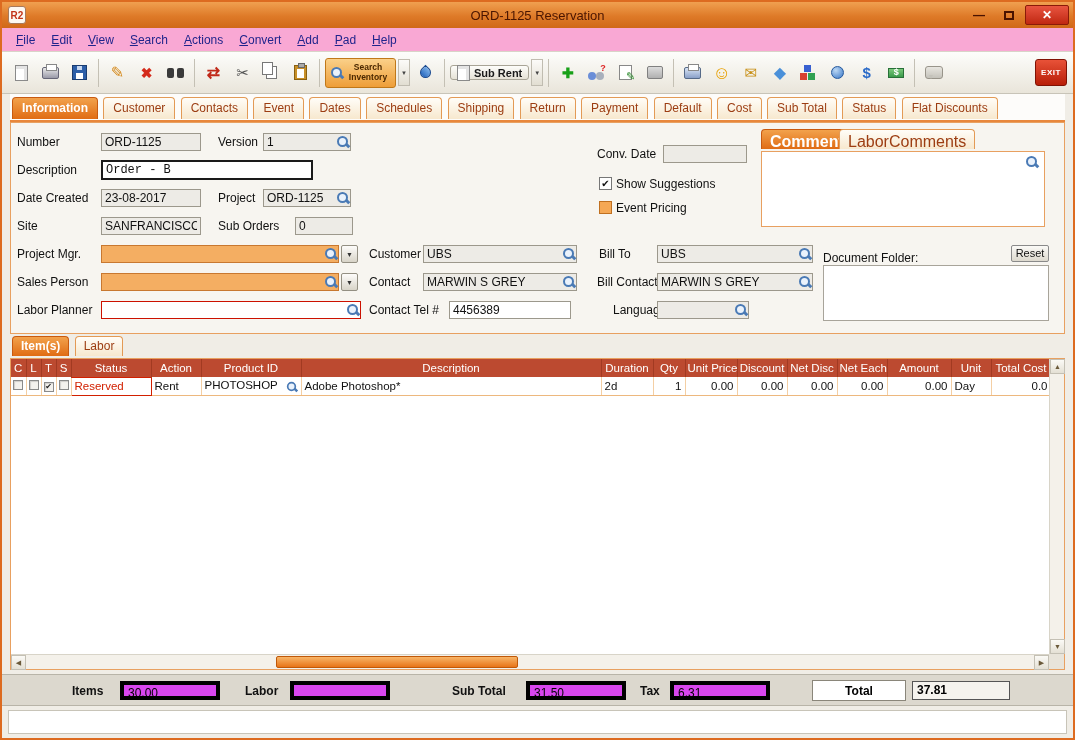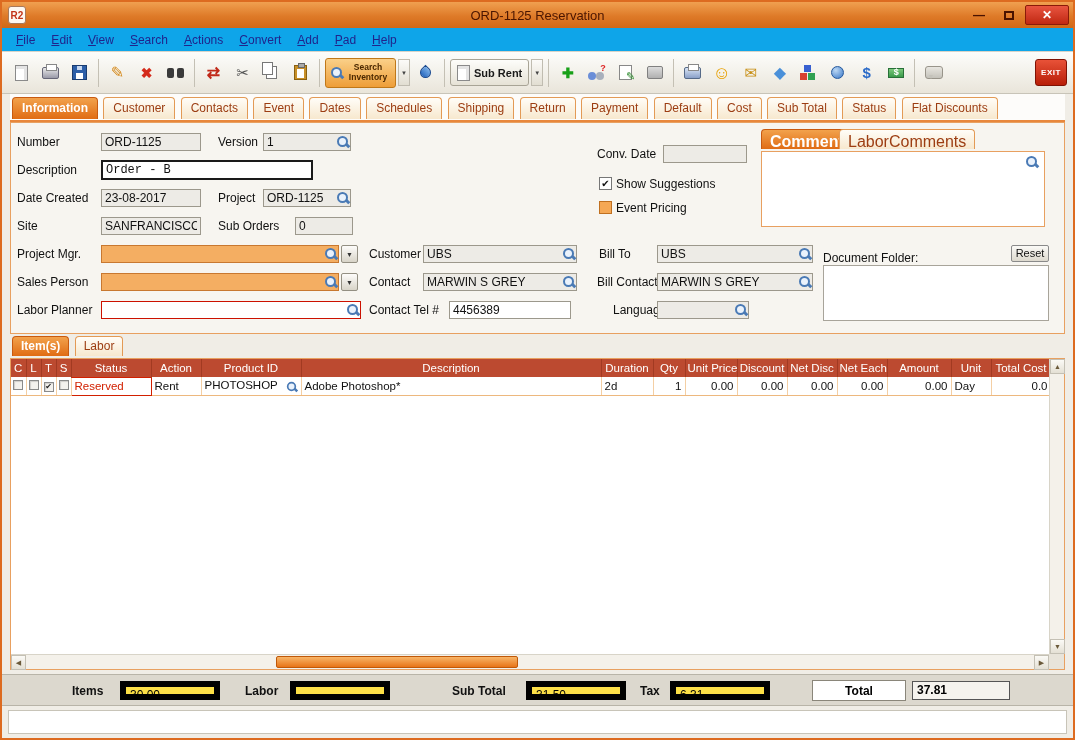--- a/index.html
+++ b/index.html
@@ -17,21 +17,21 @@
   .title { position:absolute; left:0; right:0; text-align:center; color:#4A1500; font-size:13px; }
   .winbtns { margin-left:auto; display:flex; align-items:center; gap:2px; padding-right:4px; z-index:2; }
   .wb { width:28px; height:20px; display:flex; align-items:center; justify-content:center;
     color:#4A1200; font-size:12px; border-radius:2px; }
   .wb-min::before { content:"—"; font-weight:bold; }
   .wb-max i { display:block; width:10px; height:9px; border:2px solid #4A1200; background:transparent; }
   .wb-close { width:44px; background:linear-gradient(#E85540,#C02812); border:1px solid #8A1A08; }
   .wb-close::before { content:"✕"; color:#fff; font-weight:bold; font-size:12px; }
 
   
-  .menubar { position:absolute; left:0; right:0; top:26px; height:24px; background:#0ea5e9;
+  .menubar { position:absolute; left:0; right:0; top:26px; height:24px; background:#f9a8d4;
     border-bottom:1px solid #D8D4C8; display:flex; align-items:center; padding-left:6px; }
   .menu-item { padding:3px 8px; color:#20248C; cursor:default; }
   .menu-item::first-letter { text-decoration:underline; }
 
   
   .toolbar { position:absolute; left:0; right:0; top:50px; height:42px;
     background:linear-gradient(#FDFDFB,#E9E5DA); border-bottom:1px solid #C8C4B8;
     display:flex; align-items:center; gap:2px; padding:2px 6px; }
   .sep { width:1px; height:28px; background:#C4C0B4; margin:0 3px; flex:none; }
   .tbtn { width:27px; height:27px; display:flex; align-items:center; justify-content:center;
@@ -71,21 +71,21 @@
   .shp-cubes { width:17px; height:15px; position:relative; }
   .shp-cubes::before { content:""; position:absolute; left:0; bottom:0; width:7px; height:7px; background:#D84030; box-shadow:8px 0 0 #30A050,4px -8px 0 #3860D0; }
   .shp-globe { width:13px; height:13px; border-radius:50%; background:radial-gradient(circle at 35% 30%,#BCD8F4,#3A78C8); border:1px solid #24589C; }
   .shp-money { width:16px; height:10px; background:linear-gradient(#7AC87A,#3A9A4A); border:1px solid #287038; position:relative; }
   .shp-money::before { content:"$"; position:absolute; left:5px; top:-2px; font-size:9px; color:#fff; font-weight:bold; }
   .shp-bubble { width:18px; height:13px; background:linear-gradient(#E8E6E0,#C4C2BA); border:1px solid #98948A; border-radius:3px; position:relative; }
   .shp-bubble::after { content:""; position:absolute; left:3px; bottom:-5px; border:4px solid transparent; border-top-color:#C4C2BA; border-left-width:2px; border-right-width:2px; }
   .sib { height:30px; background:linear-gradient(#FAD089,#EE9E38); border:1px solid #C07818; border-radius:3px;
     display:flex; align-items:center; gap:2px; padding:1px 4px; flex:none; }
   .sib .txt { font-size:8.5px; font-weight:bold; color:#4A2800; line-height:1.15; width:46px; text-align:center; white-space:normal; }
-  .srb { height:27px; background:linear-gradient(#FDFDFA,#E6E2D6); border:1px solid #A8A496; border-radius:3px;
+  .srb { height:15px; background:linear-gradient(#FDFDFA,#E6E2D6); border:1px solid #A8A496; border-radius:3px;
     display:flex; align-items:center; gap:4px; padding:0 6px; flex:none; }
   .srb .txt { font-size:11px; font-weight:bold; color:#1A1A1A; }
   .dd-mini { width:12px; height:27px; display:flex; align-items:center; justify-content:center;
     border:1px solid #C0BCB0; background:linear-gradient(#FCFBF8,#E2DED2); flex:none; }
   .dd-mini::before { content:"▼"; font-size:6px; color:#444; }
   .exit-btn { width:32px; height:27px; background:linear-gradient(#E85238,#B81E08); border:1px solid #801204;
     border-radius:3px; color:#fff; font-size:8px; font-weight:bold; letter-spacing:.5px;
     display:flex; align-items:center; justify-content:center; flex:none; }
   .tb-spacer { flex:1; }
 
@@ -167,21 +167,21 @@
   .sarr.up::before { content:"▲"; font-size:7px; }
   .sarr.down::before { content:"▼"; font-size:7px; }
   .sarr.left::before { content:"◀"; font-size:7px; }
   .sarr.right::before { content:"▶"; font-size:7px; }
   .sb-corner { position:absolute; right:0; bottom:0; width:15px; height:15px; background:#E8E4DA; }
 
   
   .summary { position:absolute; left:0; right:0; top:672px; height:32px; background:#DCD8CE;
     border-top:1px solid #B8B4A8; border-bottom:1px solid #B8B4A8; }
   .slb { position:absolute; top:9px; font-weight:bold; color:#111; }
-  .sbox { position:absolute; top:6px; height:19px; border:6px solid #000000; background:#fde047; padding:1px 4px; }
+  .sbox { position:absolute; top:6px; height:19px; border:4px solid #000000; background:#d946ef; padding:1px 4px; }
   .sbox.totalv { font-weight:bold; border:1px solid #555; background:#F5F3EE; }
   .total-btn { position:absolute; top:5px; height:21px; background:#FFF; border:1px solid #8A867A;
     font-weight:bold; text-align:center; padding-top:3px; }
   .statusbar { position:absolute; left:6px; right:6px; top:708px; height:24px; background:#FFFFFF;
     border:1px solid #C8C4B8; }
 </style>
 </head>
 <body>
 
 <div class="window">

